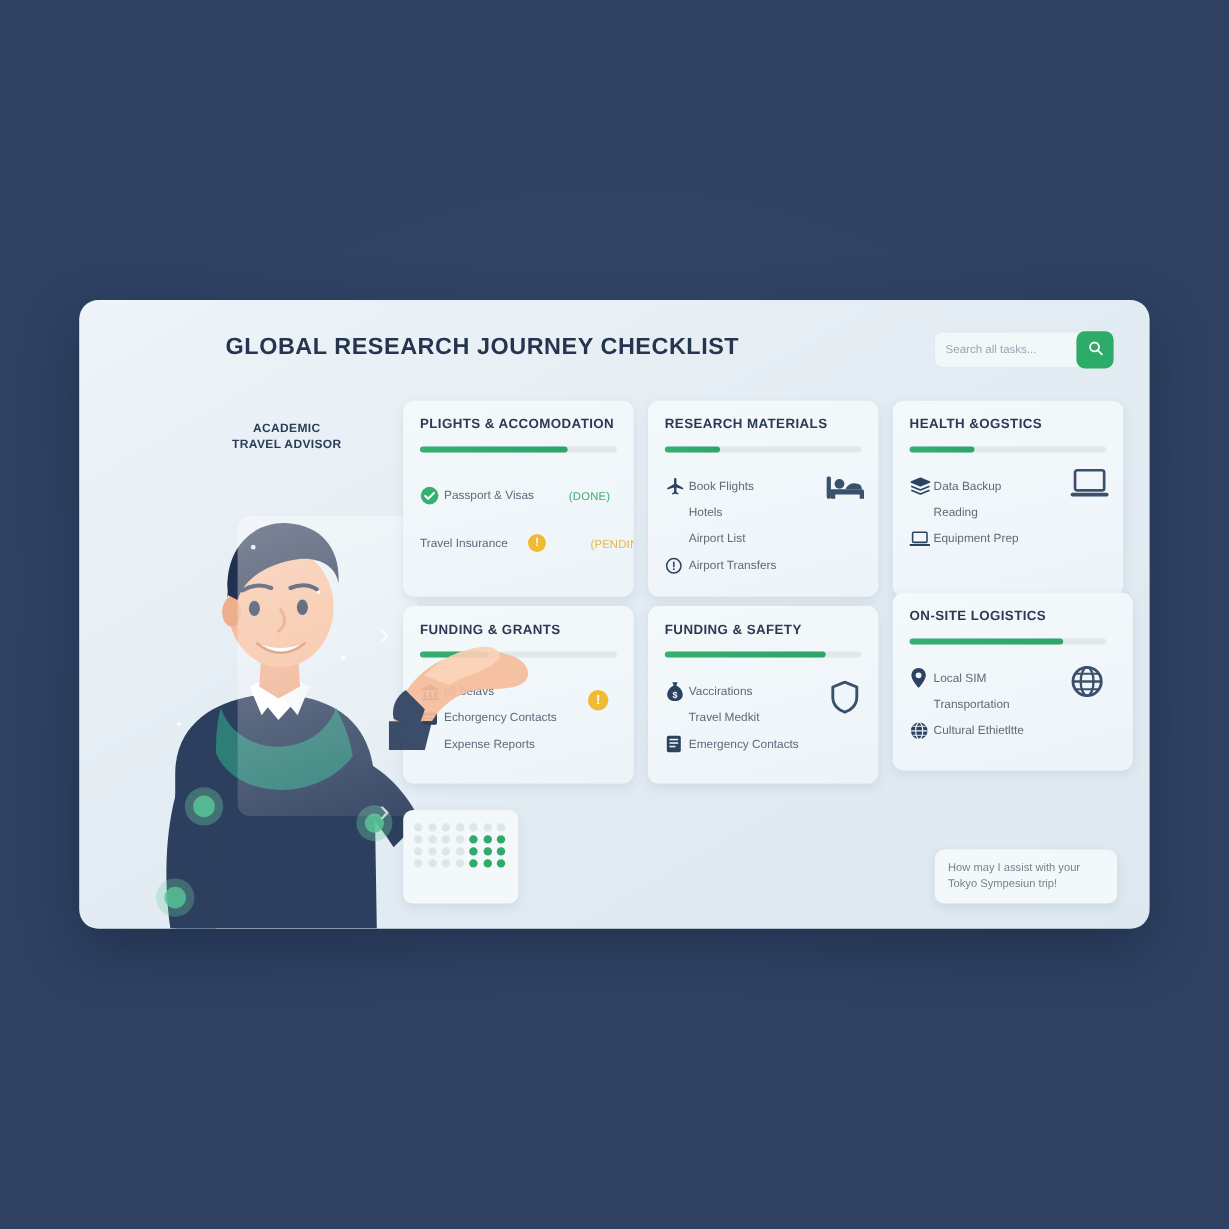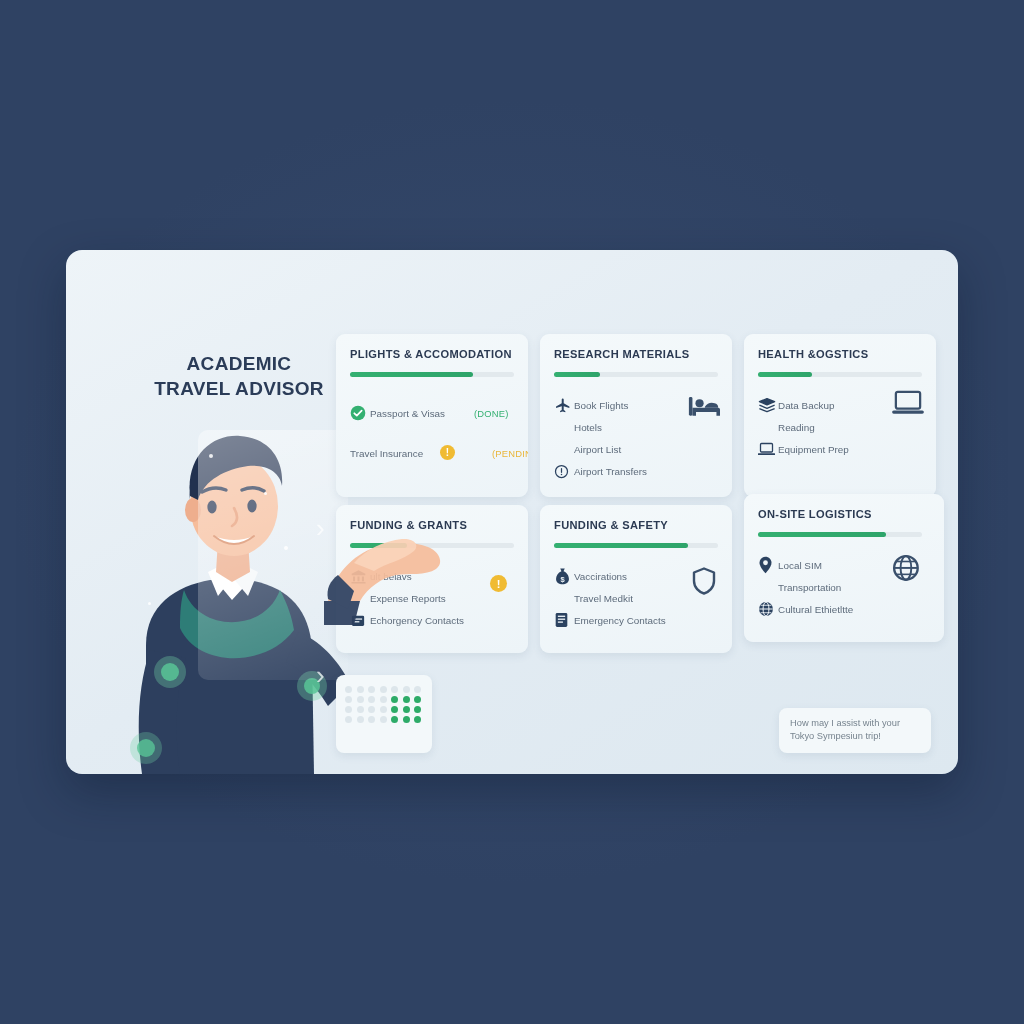--- a/index.html
+++ b/index.html
@@ -64,21 +64,21 @@
     margin-left: -5px;
     display: flex; align-items: center; justify-content: center;
     cursor: pointer;
   }
   .search-btn svg { width: 14px; height: 14px; }
 
   
   .advisor-label {
     position: absolute; left: 78px; top: 101px;
     width: 190px; text-align: center;
-    font-size: 19px; font-weight: bold; line-height: 1.32;
+    font-size: 10px; font-weight: bold; line-height: 1.32;
     color: #2b3c58; letter-spacing: 0.3px;
   }
 
   .avatar-stage {
     position: absolute; left: 22px; top: 150px;
     width: 260px; height: 374px;
     overflow: hidden;
   }
   .holo-glass {
     position: absolute; left: 110px; top: 30px;
@@ -177,20 +177,35 @@
     font-size: 9.3px; line-height: 1.45; color: #77848f;
   }
 </style>
 </head>
 <body>
 
 <div class="backdrop-glow"></div>
 
 <div class="panel">
 
+  <div class="panel-header">
+    <div class="page-title">GLOBAL RESEARCH JOURNEY CHECKLIST</div>
+
+    <div class="search-wrap">
+      <input class="search-input" type="text" placeholder="Search all tasks..." style="">
+      <button class="search-btn">
+        <span>
+          <svg viewBox="0 0 24 24" fill="none" stroke="#ffffff" stroke-width="2.6" stroke-linecap="round">
+            <circle cx="10.5" cy="10.5" r="6.4"></circle>
+              <line x1="15.4" y1="15.4" x2="21" y2="21"></line>
+          </svg>
+        </span>
+      </button>
+    </div>
+  </div>
 
   <div class="advisor-label">
     <div>ACADEMIC</div>
     <div>TRAVEL ADVISOR</div>
   </div>
 
   <div class="avatar-stage">
     <div class="holo-glass"></div>
     <div class="chevron chev-1">›</div>
     <div class="chevron chev-2">›</div>
@@ -367,32 +382,32 @@
               <path d="M2 7 L12 2 L22 7 V9 H2 Z"></path>
                 <rect x="4" y="11" width="3" height="7"></rect>
               <rect x="10.5" y="11" width="3" height="7"></rect>
                 <rect x="17" y="11" width="3" height="7"></rect>
               <rect x="1.5" y="19" width="21" height="2.4" rx="1"></rect>
             </svg>
           </span>
           <span class="task-label">ult belavs</span>
         </div>
         <div class="task-row">
-          <span class="task-ico"></span>
-          <span class="task-label">Expense Reports</span>
-        </div>
-        <div class="task-row">
           <span class="task-ico">
             <svg width="16" height="15" viewBox="0 0 22 22" fill="#2b4260">
               <rect x="2" y="4" width="18" height="15" rx="2"></rect>
               <rect x="5" y="8" width="12" height="1.8" fill="#eef4f8"></rect>
               <rect x="5" y="12" width="8" height="1.8" fill="#eef4f8"></rect>
             </svg>
           </span>
           <span class="task-label">Echorgency Contacts</span>
+        </div>
+        <div class="task-row">
+          <span class="task-ico"></span>
+          <span class="task-label">Expense Reports</span>
         </div>
       </div>
     </div>
 
     <div class="card" style="left:474px; top:255px; width:192px; height:148px;">
       <div class="card-title">FUNDING &amp; SAFETY</div>
       <div class="progress-track" style="width:164px;">
         <div class="progress-fill" style="width:82%;"></div>
       </div>
       <svg class="card-big-icon" style="left:152px; top:62px; width:24px; height:28px;" viewBox="0 0 24 28">

